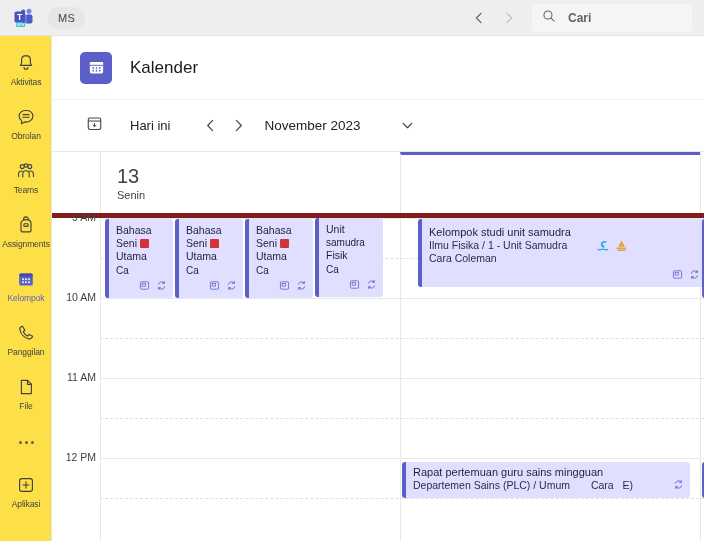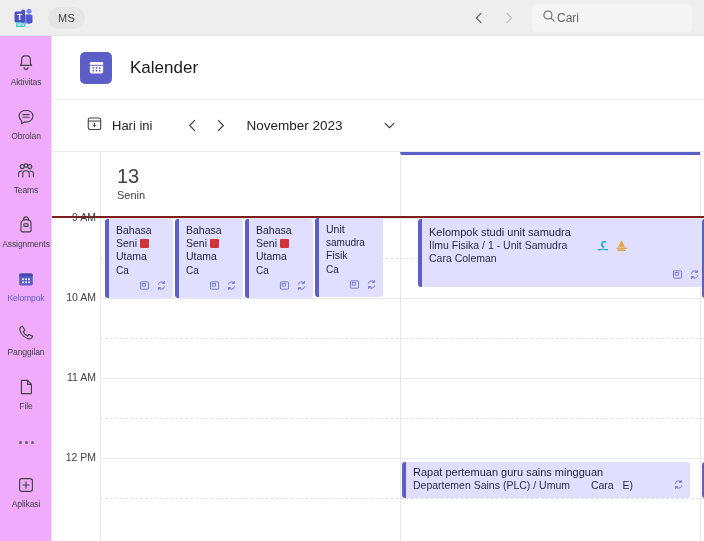--- a/index.html
+++ b/index.html
@@ -30,30 +30,31 @@
     font-size: 11px; color: #424242;
     letter-spacing: .4px;
   }
   .navarrows { margin-left: auto; display: flex; align-items: center; gap: 16px; margin-right: 12px; }
   .navarrow { width: 14px; height: 14px; display: block; }
   #searchbar {
     width: 160px; height: 28px;
     background: #f5f5f5;
     border-radius: 4px;
     display: flex; align-items: center;
-    padding: 0 10px; gap: 1px;
+    padding: 0 10px; gap: 12px;
     margin-right: 0;
+    font-weight: bold;
   }
   #searchbar .sp { font-size: 12px; color: #616161; }
 
   
   #rail {
     position: absolute; top: 36px; left: 0;
     width: 52px; height: 505px;
-    background: #f0abfc;
+    background: #fde047;
     border-right: 1px solid #e3e3e3;
     padding-top: 6px;
   }
   .rail-item {
     width: 52px; height: 54px;
     display: flex; flex-direction: column;
     align-items: center; justify-content: center;
     gap: 3px; color: #424242;
     cursor: pointer;
   }
@@ -85,36 +86,36 @@
   }
   #apphead .title { font-size: 17px; color: #1b1b1b; }
 
   
   #toolbar {
     height: 52px;
     display: flex; align-items: center;
     padding-left: 34px; gap: 0;
     border-bottom: 1px solid #e8e8e8;
   }
-  #today-btn { display: flex; align-items: center; gap: 9px; cursor: pointer; }
+  #today-btn { display: flex; align-items: center; gap: 27px; cursor: pointer; }
   #today-btn .tl { font-size: 13px; color: #242424; }
   #toolbar .arrowbtn {
     width: 28px; height: 28px;
     display: flex; align-items: center; justify-content: center;
     cursor: pointer;
   }
   #prev-arrow { margin-left: 26px; }
   #monthlabel { font-size: 13.5px; color: #242424; margin-left: 12px; white-space: nowrap; }
   #view-chevron { margin-left: 34px; width: 26px; height: 26px; display: flex; align-items: center; justify-content: center; cursor: pointer; }
 
   
   #cal { position: relative; height: 389px; overflow: hidden; }
   #daystrip {
     height: 66px; display: flex;
-    border-bottom: 2px solid #7f1d1d;
+    border-bottom: 5px solid #7f1d1d;
   }
   .gutter { width: 48px; flex: 0 0 48px; }
   .daycol {
     flex: 0 0 300px; width: 300px;
     border-left: 1px solid #e8e8e8;
     padding: 12px 0 0 16px;
     position: relative;
   }
   .daycol .dnum { font-size: 20px; color: #424242; line-height: 24px; }
   .daycol .dname { font-size: 11px; color: #424242; margin-top: 1px; }

